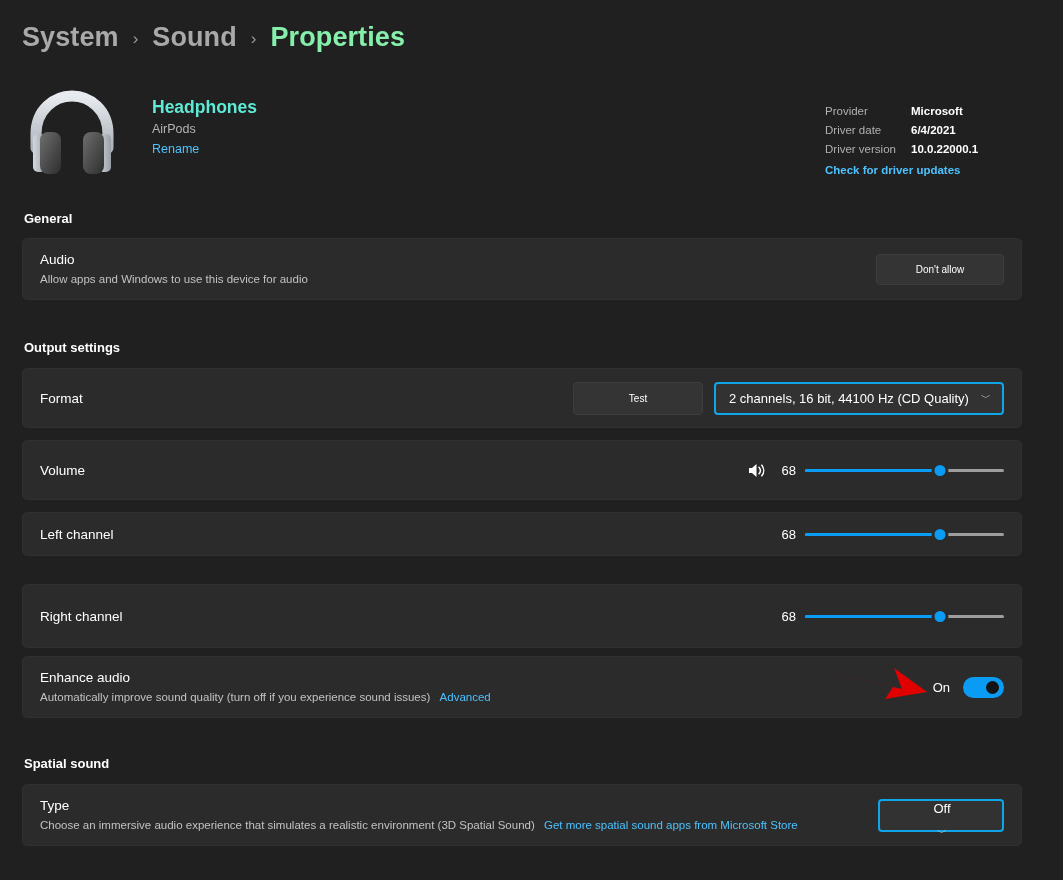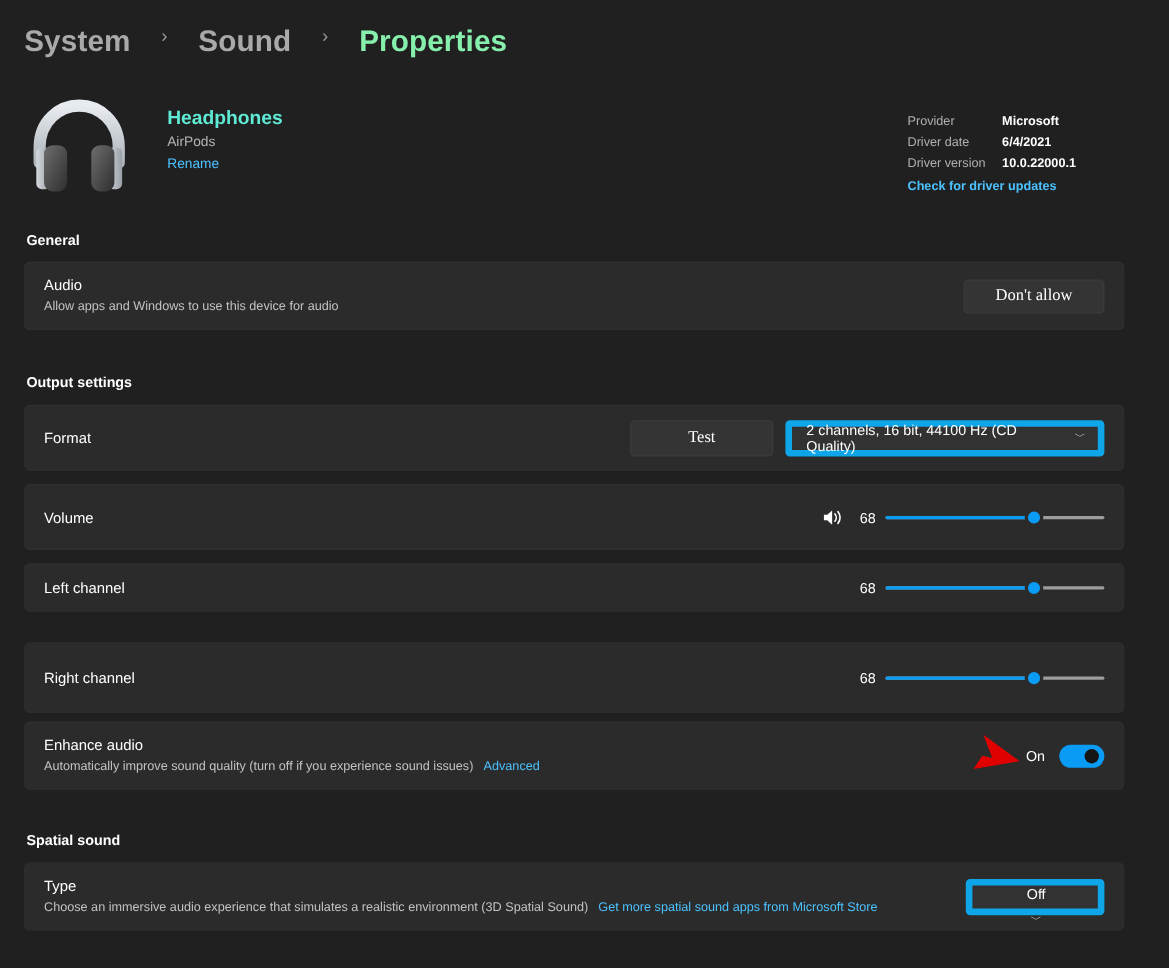--- a/index.html
+++ b/index.html
@@ -13,22 +13,22 @@
     overflow: hidden;
     position: relative;
   }
 
   
   .breadcrumb {
     position: absolute;
     left: 22px;
     top: 22px;
     display: flex;
-    align-items: flex-start;
-    gap: 28px;
+    align-items: center;
+    gap: 14px;
   }
   .crumb {
     font-size: 27px;
     font-weight: 600;
     color: #a9a9a9;
     letter-spacing: .1px;
   }
   .crumb.current { color: #86efac; }
   .crumb-sep {
     font-size: 17px;
@@ -149,32 +149,32 @@
     align-items: center;
     gap: 11px;
   }
 
   
   .btn {
     background: #343434;
     border: 1px solid #3d3d3d;
     border-radius: 4px;
     color: #ffffff;
-    font-size: 15px;
-    font-family: Liberation Serif, serif;
+    font-size: 10px;
+    font-family: Liberation Sans, sans-serif;
     height: 31px;
     padding: 0 18px;
     cursor: pointer;
     display: flex;
     align-items: center;
     justify-content: center;
   }
   .dropdown {
     background: #323232;
-    border: 6px solid #0ea5e9;
+    border: 2px solid #0ea5e9;
     border-radius: 4px;
     height: 33px;
     display: flex;
     align-items: center;
     justify-content: space-between;
     padding: 0 11px 0 13px;
     cursor: pointer;
     font-size: 13px;
     color: #ffffff;
     gap: 12px;

